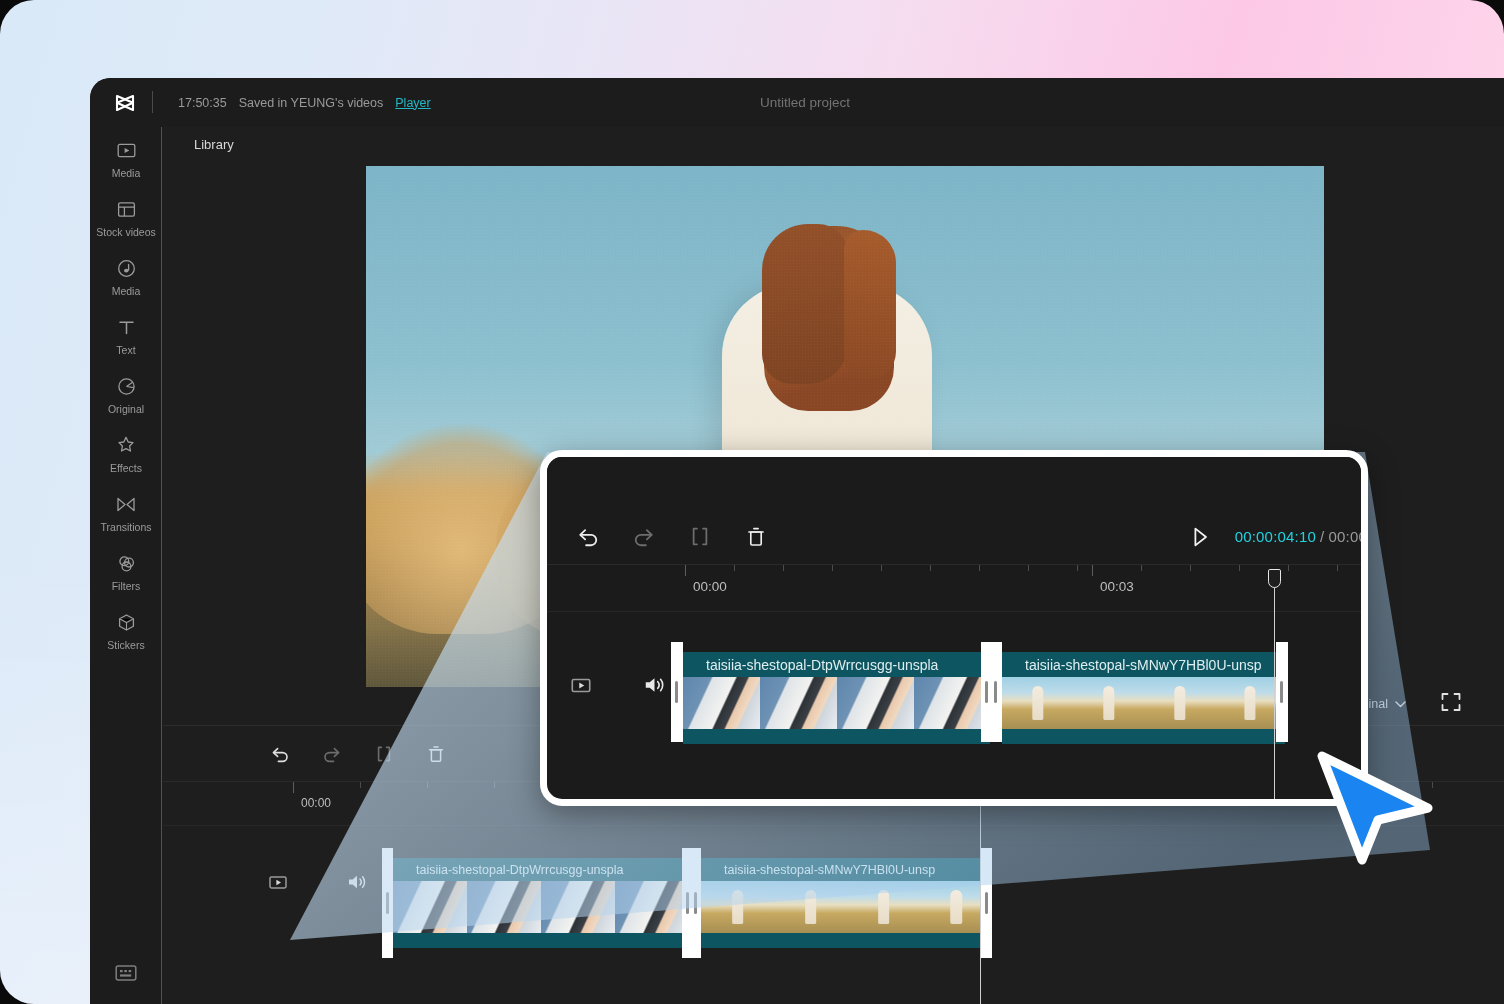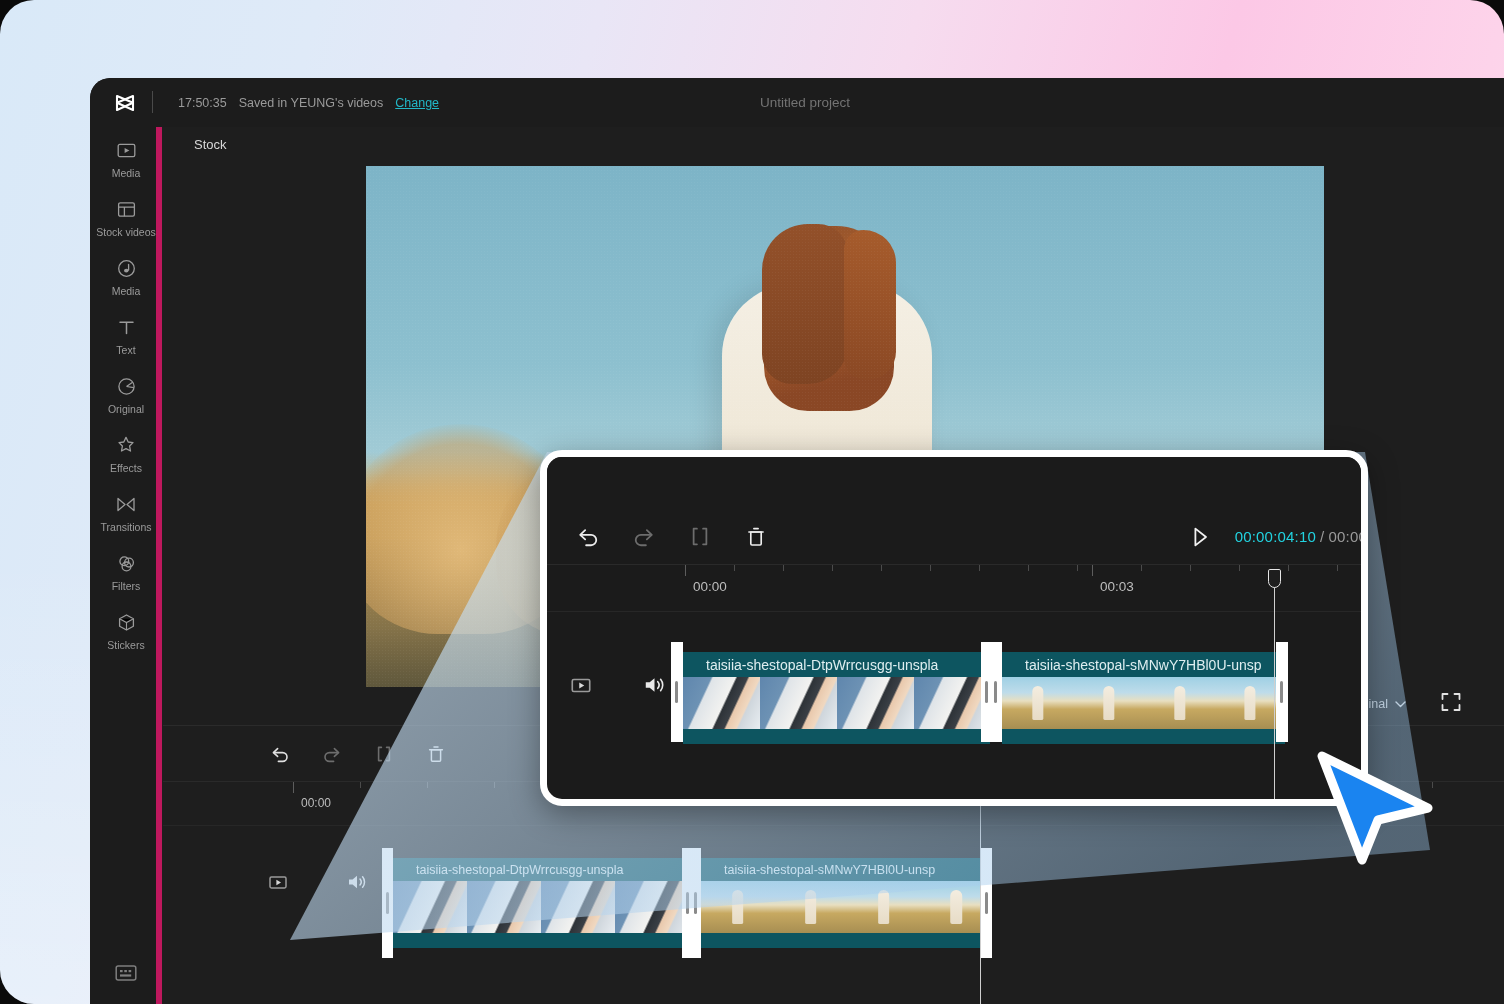--- a/index.html
+++ b/index.html
@@ -68,21 +68,21 @@
   .tb-title {
     position: absolute; left: 8px; top: 0; width: 100%; height: 49px;
     display: flex; align-items: center; justify-content: center;
     font-size: 13.5px; color: #737373; pointer-events: none;
   }
 
   
   #sidebar {
     position: absolute; left: 0; top: 49px; width: 72px; height: 877px;
     background: #1c1c1c;
-    border-right: 6px solid #be185d;
+    border-right: 1px solid #be185d;
   }
   .side-item {
     width: 72px; padding: 12px 2px 6px;
     display: flex; flex-direction: column; align-items: center; gap: 6px;
     color: #8d8d8d; cursor: pointer;
   }
   .side-item .lbl { font-size: 10.5px; line-height: 13px; text-align: center; color: #9b9b9b; }
   .side-item .ico { width: 22px; height: 22px; display: flex; align-items: center; justify-content: center; }
   .side-bottom {
     position: absolute; left: 0; bottom: 18px; width: 72px;
@@ -293,21 +293,21 @@
     <div class="tb-logo">
       <svg width="26" height="26" viewBox="0 0 26 26">
         <path d="M5 6 L21 12.8 L5 20 Z" fill="none" stroke="#fff" stroke-width="2.1" stroke-linejoin="round"></path>
         <path d="M21 6 L5 12.8 L21 20 Z" fill="none" stroke="#fff" stroke-width="2.1" stroke-linejoin="round"></path>
       </svg>
     </div>
     <div class="tb-div"></div>
     <div class="tb-meta">
       <span>17:50:35</span>
       <span>Saved in YEUNG's videos</span>
-      <span class="tb-change">Change</span>
+      <span class="tb-change">Player</span>
     </div>
     <div class="tb-title">Untitled project</div>
   </div>
 
   <div id="sidebar">
 
     <div class="side-item">
       <span class="ico">
         <svg width="19" height="19" viewBox="0 0 19 19">
             <rect x="1.2" y="3.4" width="16.6" height="12.2" rx="1.6" fill="none" stroke="#9b9b9b" stroke-width="1.3"></rect>
@@ -404,21 +404,21 @@
             <rect x="5" y="6" width="2.6" height="2.2" fill="#7e7e7e"></rect>
             <rect x="9.3" y="6" width="2.6" height="2.2" fill="#7e7e7e"></rect>
             <rect x="13.6" y="6" width="2.6" height="2.2" fill="#7e7e7e"></rect>
             <rect x="5" y="10.4" width="11.2" height="2.2" fill="#7e7e7e"></rect>
           </svg>
       </span>
     </div>
   </div>
 
   <div id="player-area"></div>
-  <div id="player-label">Stock</div>
+  <div id="player-label">Library</div>
 
   <div id="video-stage">
     <div class="sky"></div>
     <div class="horizon"></div>
     <div class="field"></div>
     <div class="field2"></div>
     <div class="tree" style="left:-20px; top:258px; width:230px; height:210px;"></div>
     <div class="tree" style="left:130px; top:290px; width:180px; height:180px;"></div>
     <div class="tree" style="left:255px; top:330px; width:140px; height:150px;"></div>
     <div class="tree" style="left:620px; top:318px; width:140px; height:150px;"></div>

